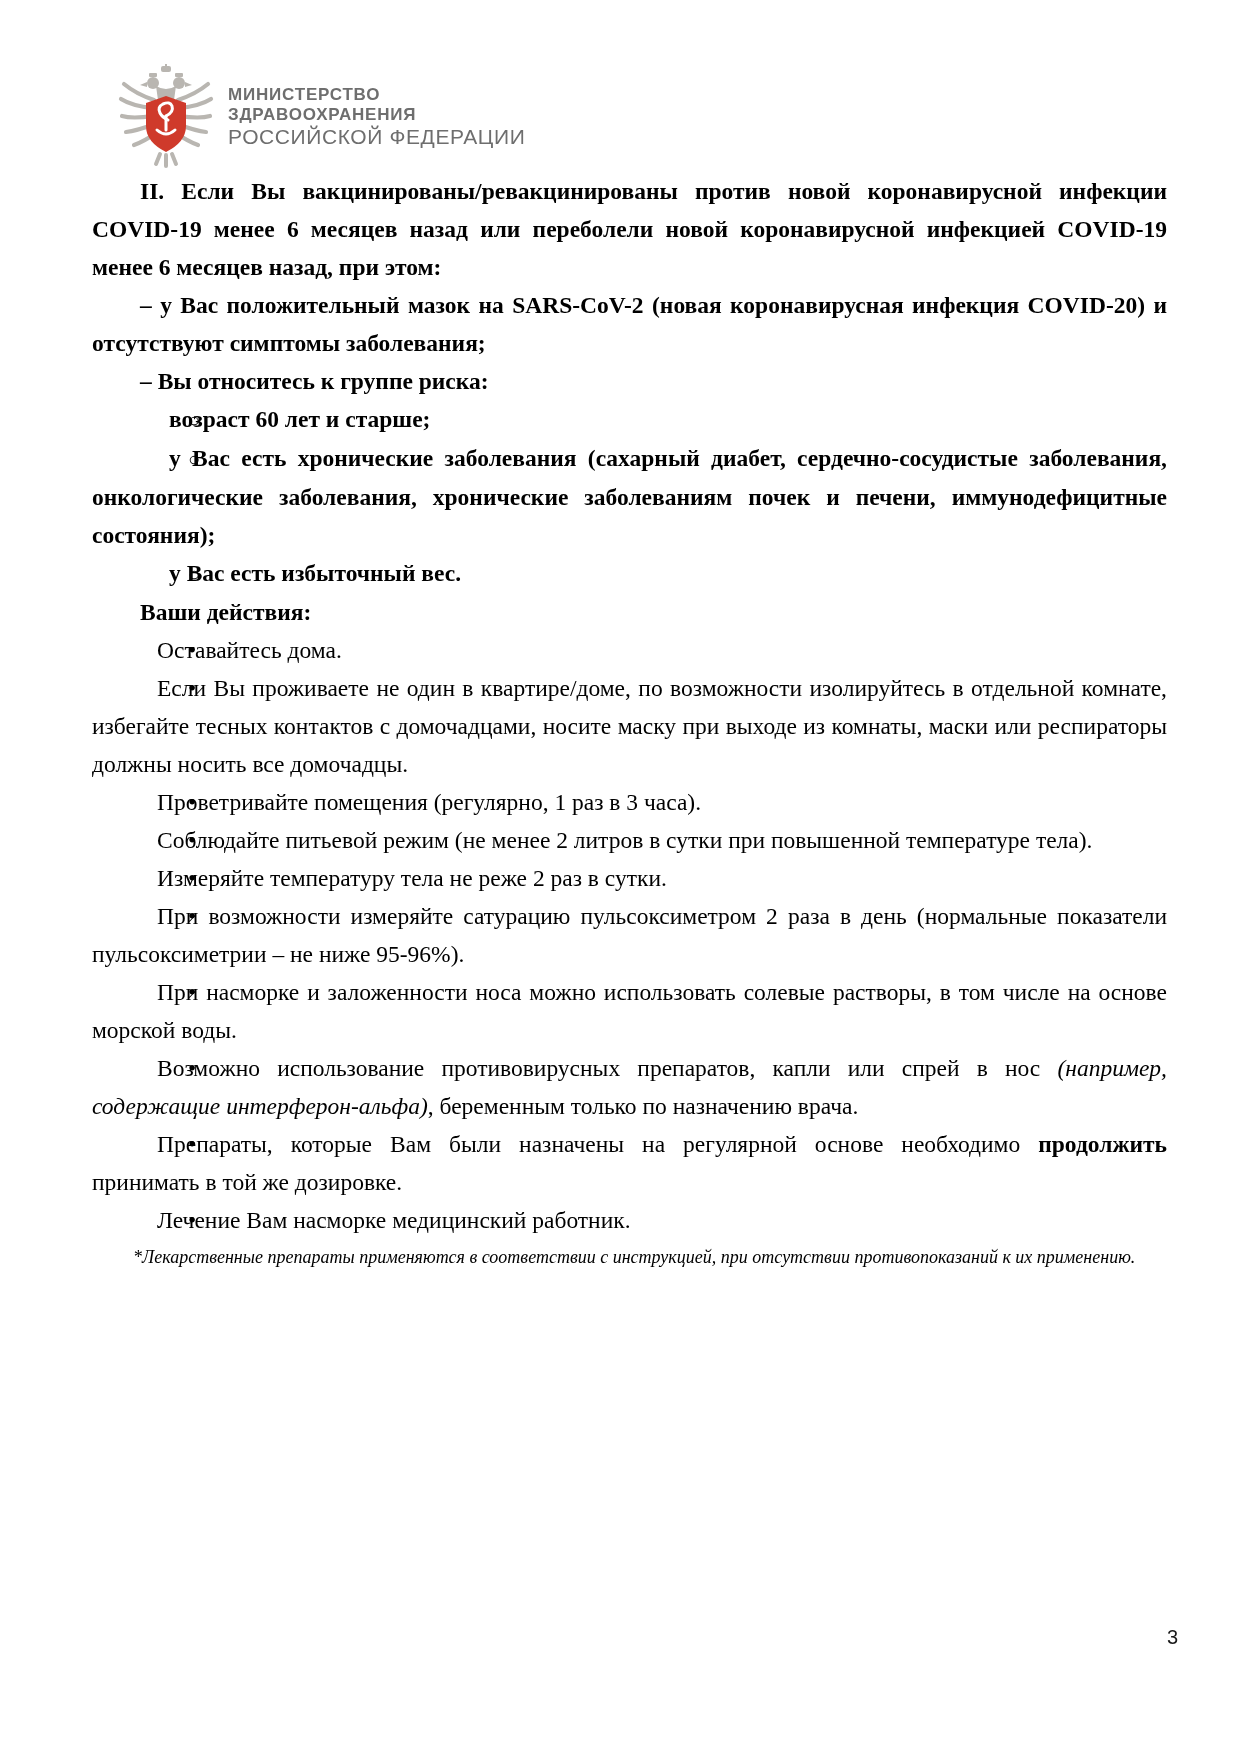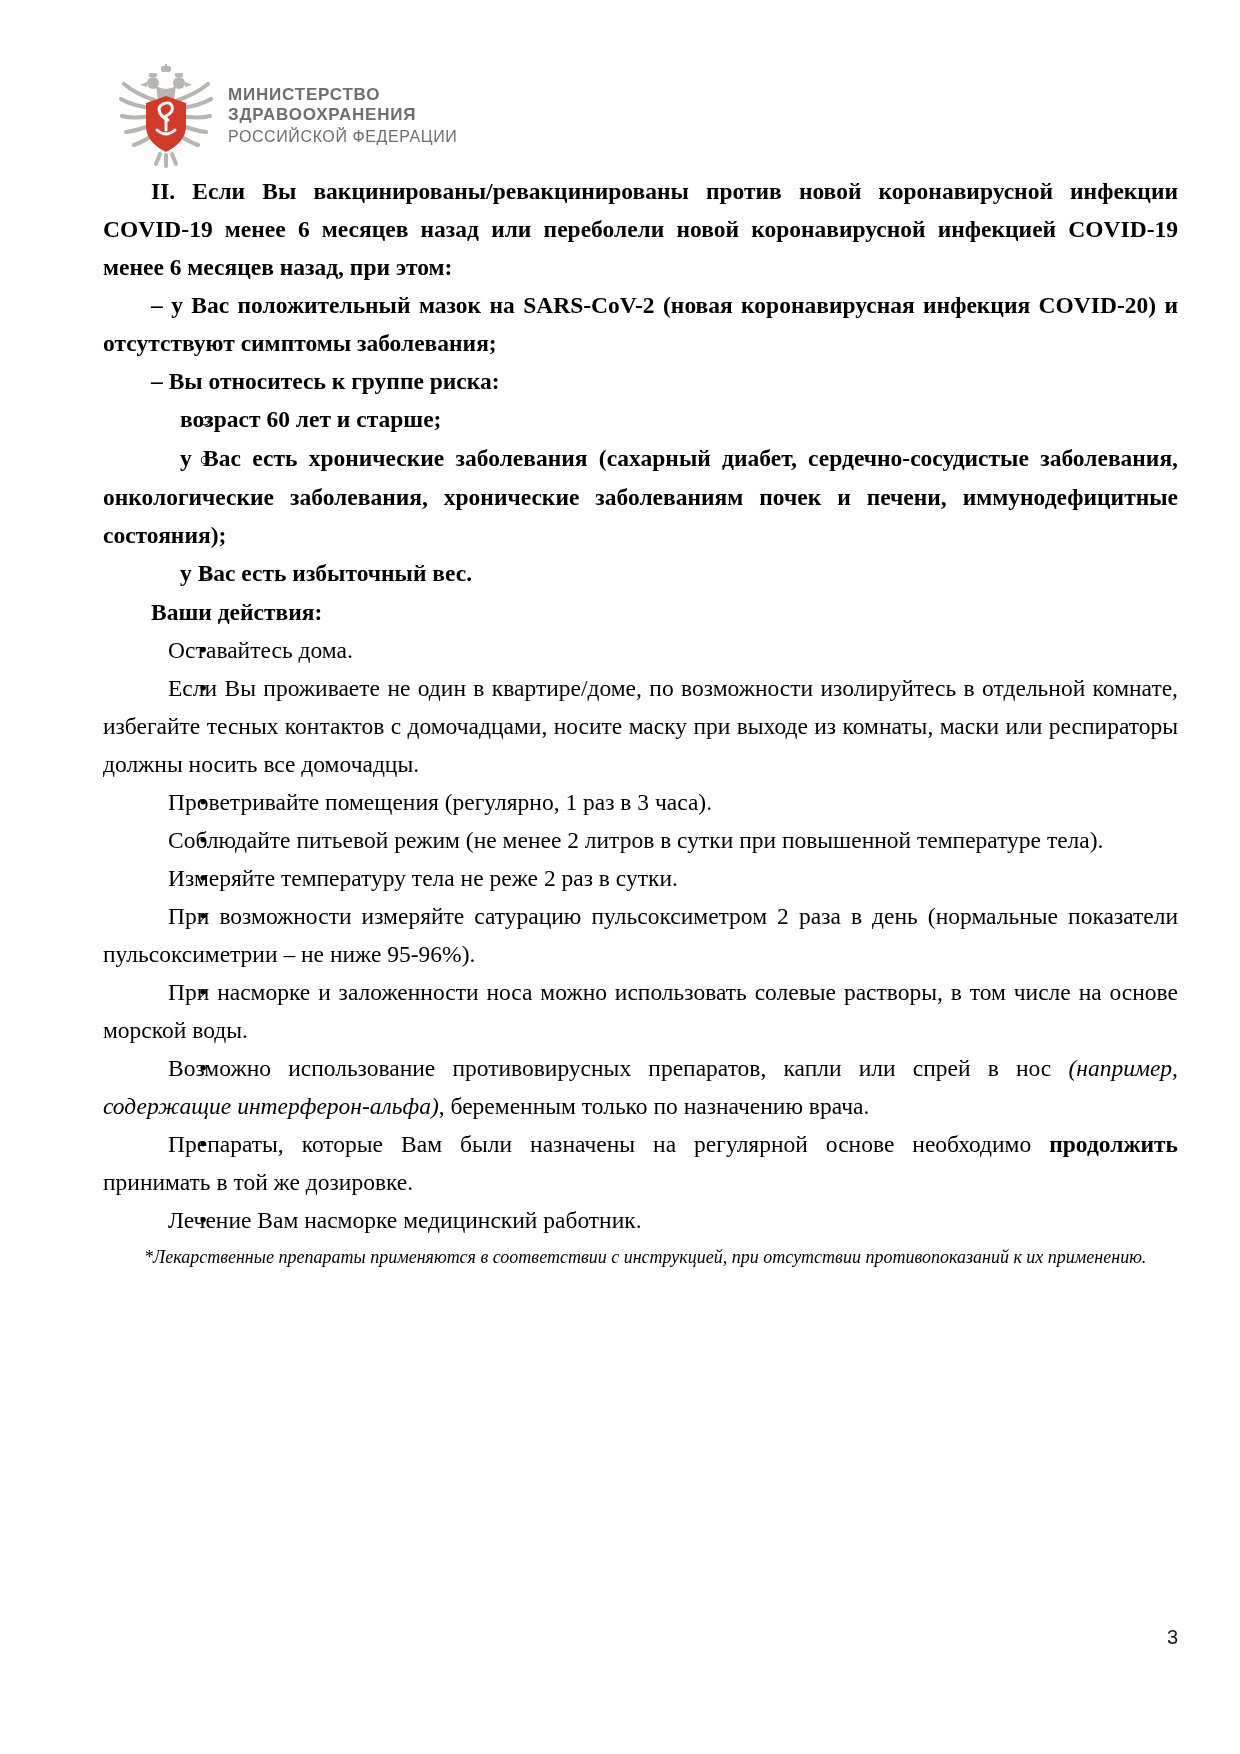--- a/index.html
+++ b/index.html
@@ -17,25 +17,25 @@
     position:absolute; top:64px; left:116px;
     display:flex; align-items:center;
   }
   .emblem { width:100px; height:104px; flex:0 0 auto; }
   .ministry-text {
     margin-left:12px;
     font-family:"Liberation Sans", sans-serif;
     color:#6e6e6e;
   }
   .m-bold { font-weight:bold; font-size:17px; line-height:20px; letter-spacing:0.8px; }
-  .m-reg  { font-size:16px; line-height:23px; letter-spacing:0.6px; }
+  .m-reg  { font-size:21px; line-height:23px; letter-spacing:0.6px; }
 
   
   .content {
-    position:absolute; top:172px; left:103px;
+    position:absolute; top:172px; left:92px;
     width:1075px;
     font-size:23.5px; line-height:38px;
     text-align:justify;
   }
   .content p { margin:0; text-indent:48px; }
   .b { font-weight:bold; }
   .i { font-style:italic; }
   .gap-before { margin-top:33px; }
   .li { margin-bottom:4px; }
 

